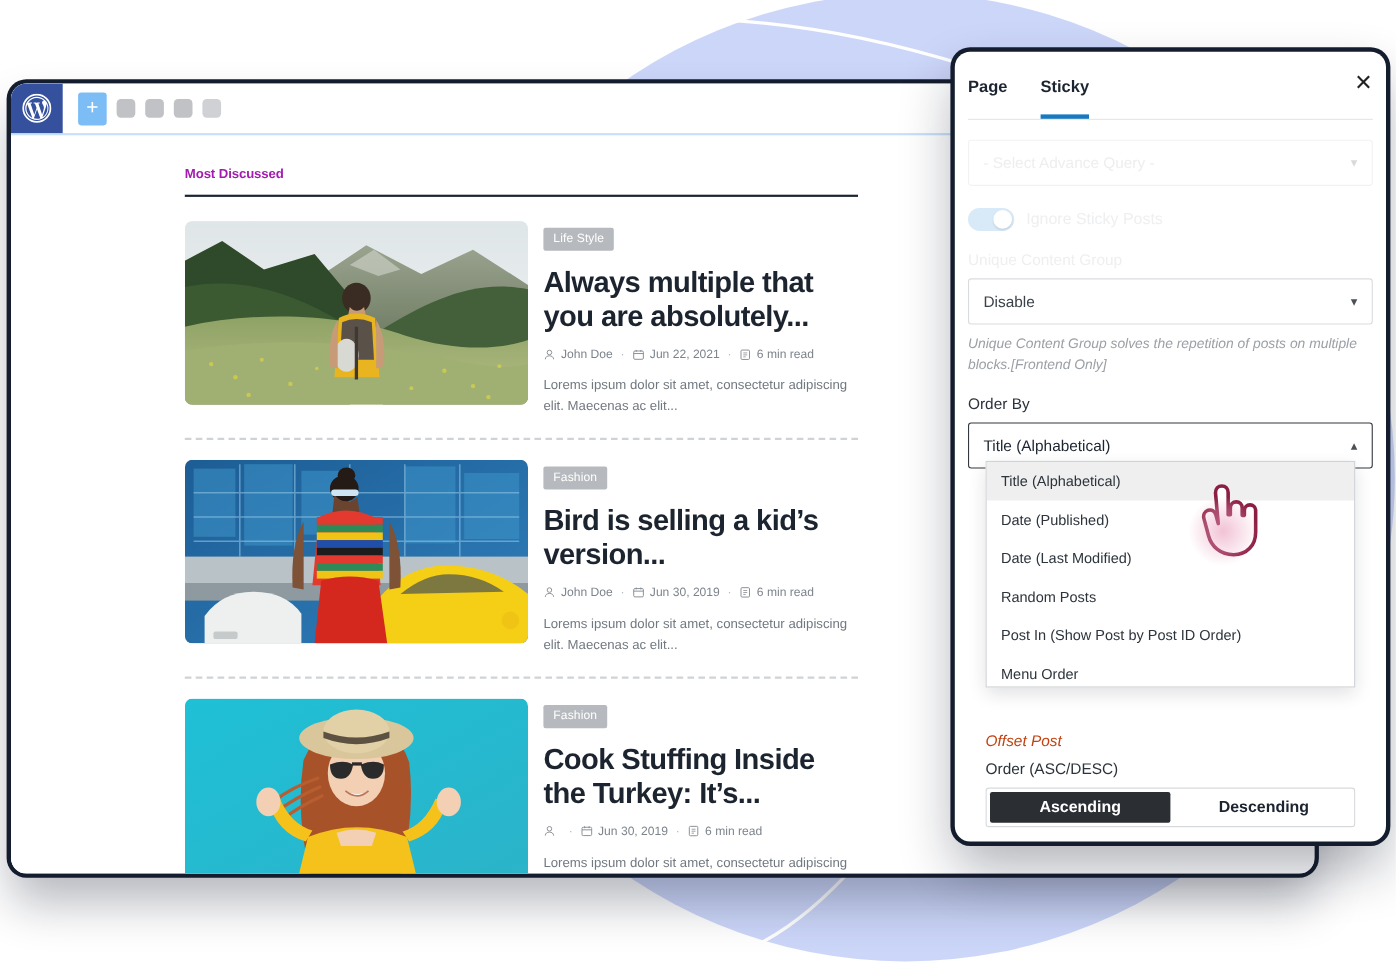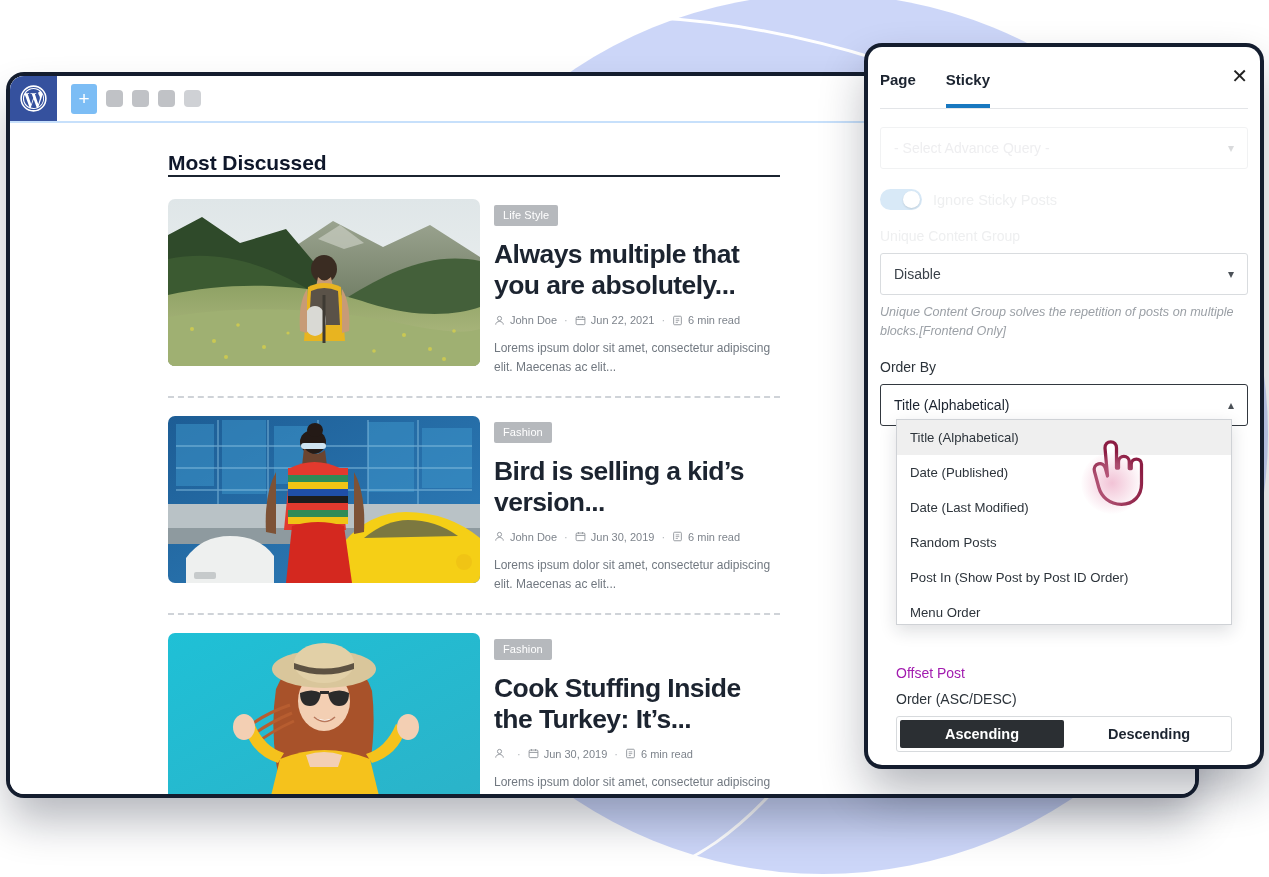--- a/index.html
+++ b/index.html
@@ -106,24 +106,25 @@
   .editor-body {
     padding: 28px 0 0 0;
     height: calc(100% - 47px);
     background: #ffffff;
     overflow: hidden;
   }
 
   .content-wrap { width: 612px; margin-left: 158px; }
 
   .section-title {
-    font-size: 21px;
+    font-size: 12px;
     font-weight: 700;
-    color: #0f172a;
+    color: #a21caf;
     letter-spacing: -0.1px;
+    margin-bottom: 12px;
   }
   .section-rule {
     height: 2px;
     background: #1b2430;
     margin-bottom: 22px;
   }
 
   .post-card {
     display: flex;
     gap: 14px;
@@ -328,22 +329,23 @@
   }
   .ob.active { background: #2b2f33; color: #fff; margin: 3px; border-radius: 2px; }
   .ob.idle { color: #1c2430; }
 
   
   .behind-label {
     position: absolute;
     left: 28px;
     top: 618px;
     font-size: 14px;
-    color: #a21caf;
+    color: #c2410c;
     z-index: 5;
+    font-style: italic;
   }
 
   
   .cursor-wrap {
     position: absolute;
     left: 1075px;
     top: 438px;
     width: 90px;
     height: 90px;
     z-index: 60;

